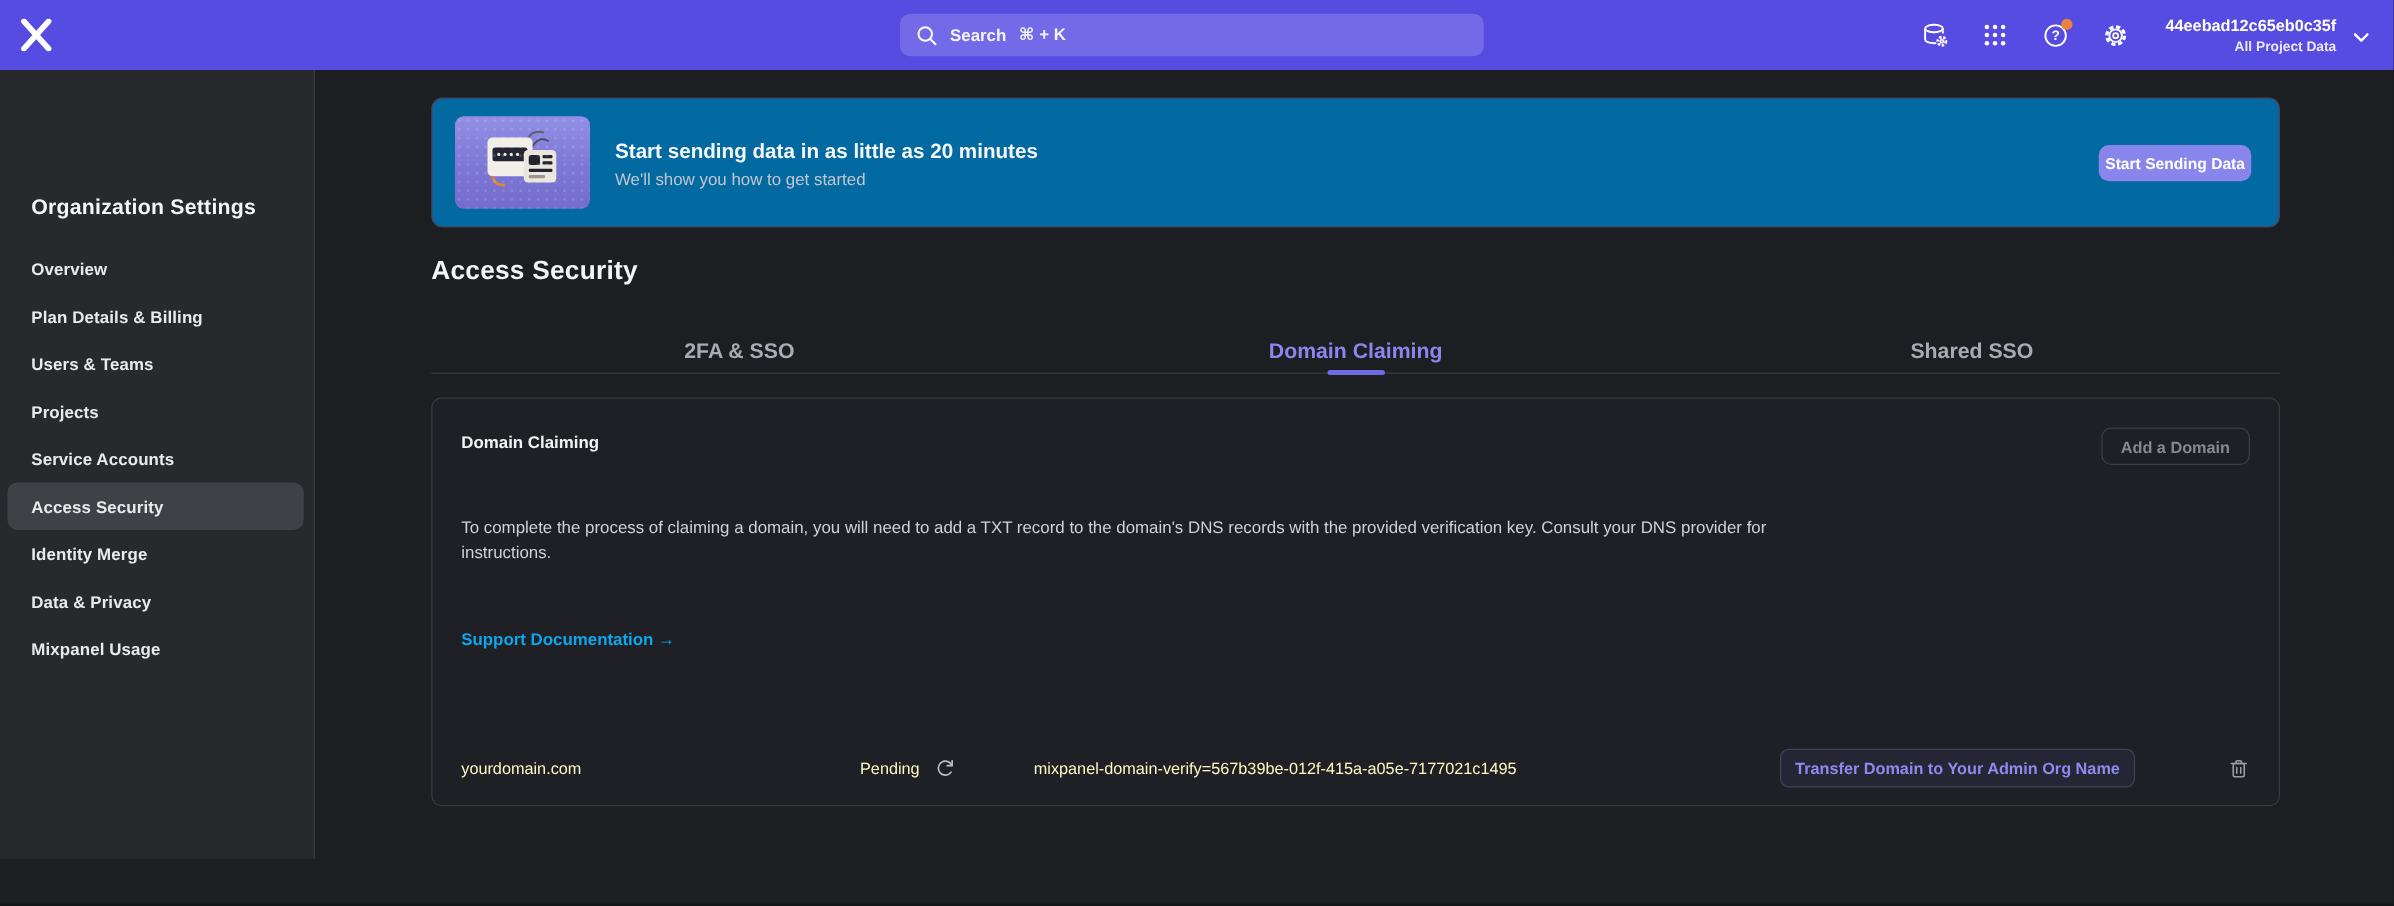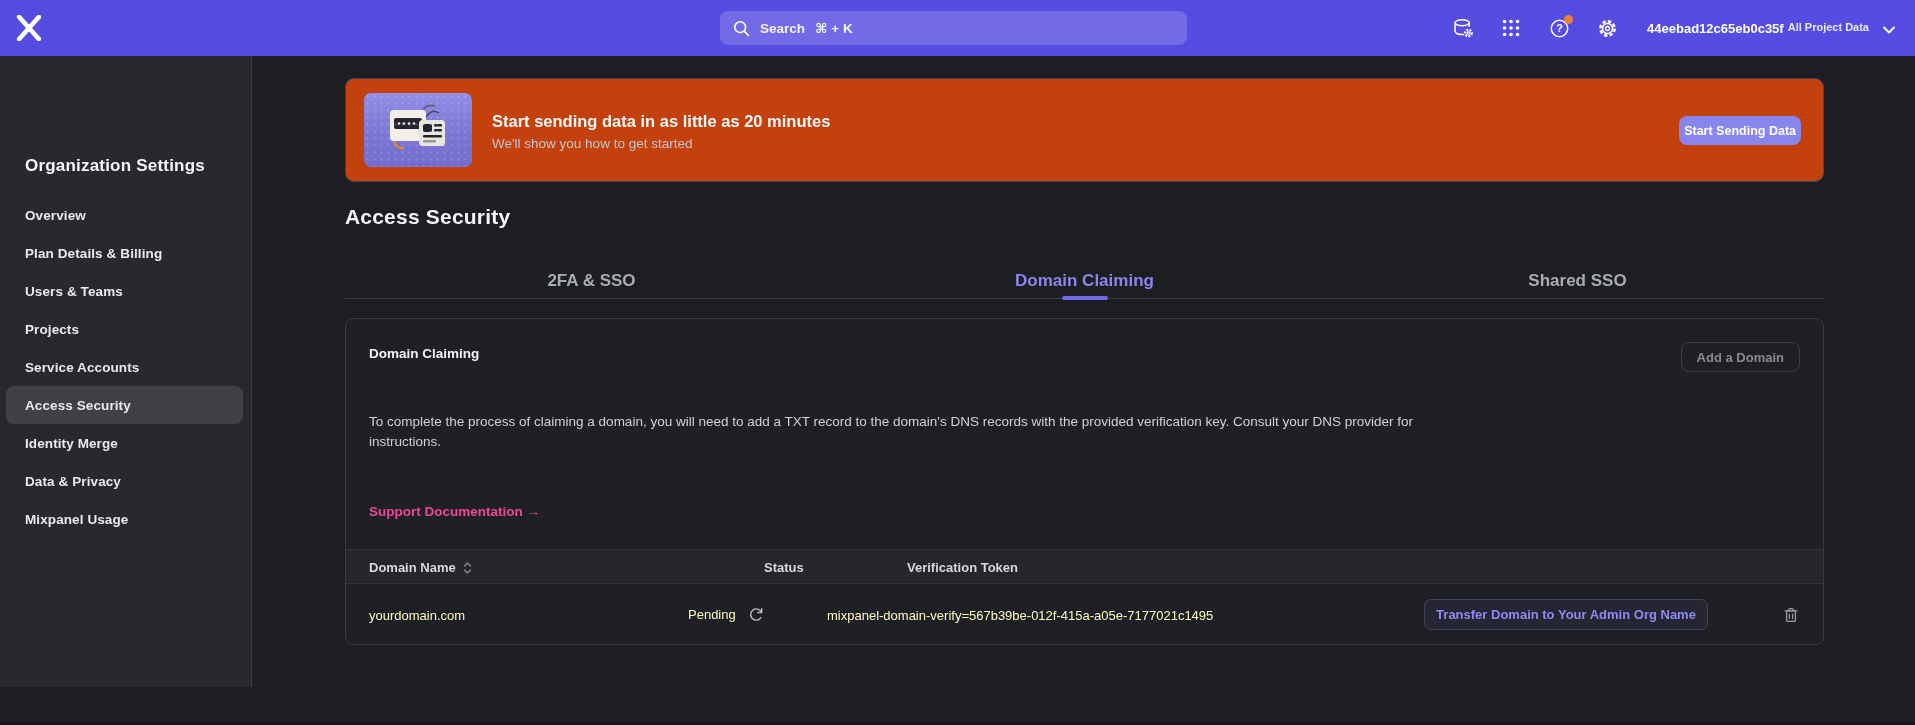--- a/index.html
+++ b/index.html
@@ -13,34 +13,34 @@
   .nav-menu { position:absolute; left:79px; top:0; height:56px; display:flex; align-items:center; gap:33px; }
   .nav-item { font-size:13.5px; font-weight:700; color:#fdfdff; letter-spacing:.1px; cursor:pointer; display:flex; align-items:center; gap:7px; }
   .search { position:absolute; left:720px; top:11px; width:467px; height:34px; background:rgba(255,255,255,.17); border-radius:8px; display:flex; align-items:center; padding-left:13px; gap:10px; cursor:text; }
   .search-text { font-size:13.5px; font-weight:600; color:rgba(255,255,255,.92); }
   .search-kbd { font-size:13.5px; font-weight:600; color:rgba(255,255,255,.92); }
   .nav-right { position:absolute; right:20px; top:0; height:56px; display:flex; align-items:center; }
   .nav-icon { width:22px; height:22px; margin-left:26px; position:relative; cursor:pointer; display:flex; align-items:center; justify-content:center; }
   .nav-icon svg { display:block; }
   .notif-dot { position:absolute; top:-2px; right:-3px; width:9px; height:9px; border-radius:50%; background:#e8823d; }
   .org-switch { display:flex; align-items:center; margin-left:29px; cursor:pointer; }
-  .org-text { display:flex; flex-direction:row; gap:4px; }
+  .org-text { display:flex; flex-direction:column; gap:4px;align-items:flex-end; }
   .org-id { font-size:13px; font-weight:700; color:#ffffff; }
   .org-scope { font-size:11px; font-weight:700; color:rgba(255,255,255,.88); }
   .org-chevron { margin-left:14px; margin-top:3px; }
 
   
   .sidebar { position:absolute; left:0; top:56px; width:252px; height:631px; background:#28292d; border-right:1px solid #3a3b40; }
   .sidebar-title { position:absolute; left:25px; top:100px; font-size:17px; font-weight:700; color:#f5f6f8; letter-spacing:.2px; }
   .side-menu { position:absolute; left:6px; top:140px; width:237px; }
   .side-item { height:38px; display:flex; align-items:center; padding-left:19px; font-size:13.5px; font-weight:700; color:#e9eaec; border-radius:8px; cursor:pointer; letter-spacing:.1px; }
   .side-item.active { background:#404146; }
 
   
-  .banner { position:absolute; left:345px; top:78px; width:1479px; height:104px; background:#c2410c; border:1px solid #434562; border-radius:9px; }
+  .banner { position:absolute; left:345px; top:78px; width:1479px; height:104px; background:#0369a1; border:1px solid #434562; border-radius:9px; }
   .banner-thumb { position:absolute; left:18px; top:14px; width:108px; height:74px; border-radius:7px; overflow:hidden;
       background:linear-gradient(180deg,#938fe6 0%,#7d77d4 55%,#736cce 100%); }
   .banner-thumb::after { content:""; position:absolute; inset:0;
       background-image:radial-gradient(rgba(255,255,255,.28) 1px, transparent 1.2px); background-size:7px 7px; opacity:.5; }
   .banner-thumb svg { position:absolute; left:0; top:0; }
   .banner-copy { position:absolute; left:146px; top:0; height:104px; display:flex; flex-direction:column; justify-content:center; gap:5px; }
   .banner-title { font-size:16.5px; font-weight:700; color:#f6f7f9; }
   .banner-sub { font-size:13.5px; color:#c4c6cf; }
   .banner-cta { position:absolute; right:22px; top:37px; height:29px; padding:0 5px; background:#8885ec; color:#ffffff;
       font-size:12.5px; font-weight:700; border:none; border-radius:8px; cursor:pointer; display:flex; align-items:center; font-family:inherit; }
@@ -54,21 +54,21 @@
 
   
   .card { position:absolute; left:345px; top:318px; width:1479px; height:327px; background:#1f2026; border:1px solid #3a3b41; border-radius:8px; }
   .card-title { position:absolute; left:23px; top:27px; font-size:13.5px; font-weight:700; color:#f2f3f5; }
   .add-btn { position:absolute; right:23px; top:23px; height:30px; padding:0 15px; background:transparent; border:1px solid #3c3e45;
       border-radius:8px; color:#87898f; font-size:13px; font-weight:700; cursor:pointer; font-family:inherit; }
   .card p { position:absolute; left:23px; font-size:13.5px; color:#cfd1d7; line-height:19.5px; max-width:1085px; }
   .p-claim { top:59px; }
   .p-txt { top:93px; }
   .p-refresh { top:155px; }
-  .doc-link { position:absolute; left:23px; top:185px; font-size:13.5px; font-weight:700; color:#ec4899; cursor:pointer; text-decoration:none; }
+  .doc-link { position:absolute; left:23px; top:185px; font-size:13.5px; font-weight:700; color:#0ea5e9; cursor:pointer; text-decoration:none; }
 
   
   .thead { position:absolute; left:0; top:230px; width:1477px; height:35px; background:#26272b; border-top:1px solid #34353b; border-bottom:1px solid #34353b; }
   .th { position:absolute; top:0; height:35px; line-height:35px; font-size:13px; font-weight:700; color:#d7d9dd; }
   .th-domain { left:23px; display:flex; align-items:center; gap:7px; cursor:pointer; }
   .th-status { left:418px; }
   .th-token { left:561px; }
   .trow { position:absolute; left:0; top:265px; width:1477px; height:61px; }
   .td { position:absolute; top:50%; transform:translateY(-50%); font-size:13px; color:#fef9c3; }
   .td-domain { left:23px; }
@@ -213,31 +213,20 @@
     <div class="tab"><span>Shared SSO</span></div>
   </div>
 
   <div class="card">
     <div class="card-title">Domain Claiming</div>
     <button class="add-btn">Add a Domain</button>
 
     <p class="p-txt">To complete the process of claiming a domain, you will need to add a TXT record to the domain's DNS records with the provided verification key. Consult your DNS provider for instructions.</p>
     <a class="doc-link">Support Documentation →</a>
 
-    <div class="thead">
-      <div class="th th-domain">
-        <span>Domain Name</span>
-        <svg width="9" height="14" viewBox="0 0 9 14">
-          <polyline points="1.5,5 4.5,2 7.5,5" fill="none" stroke="#8f9197" stroke-width="1.3" stroke-linecap="round" stroke-linejoin="round"></polyline>
-          <polyline points="1.5,9 4.5,12 7.5,9" fill="none" stroke="#8f9197" stroke-width="1.3" stroke-linecap="round" stroke-linejoin="round"></polyline>
-        </svg>
-      </div>
-      <div class="th th-status"><span>Status</span></div>
-      <div class="th th-token"><span>Verification Token</span></div>
-    </div>
 
     <div class="trow">
       <div class="td td-domain">yourdomain.com</div>
       <div class="td td-status">
         <span>Pending</span>
         <span class="refresh-icon">
           <svg width="16" height="16" viewBox="0 0 16 16">
             <path d="M12.9 10.7 A5.6 5.6 0 1 1 13.4 5.2" fill="none" stroke="#b9bbc1" stroke-width="1.4" stroke-linecap="round"></path>
             <polyline points="13.7,1.6 13.7,5.5 9.8,5.5" fill="none" stroke="#b9bbc1" stroke-width="1.4" stroke-linecap="round" stroke-linejoin="round"></polyline>
           </svg>

